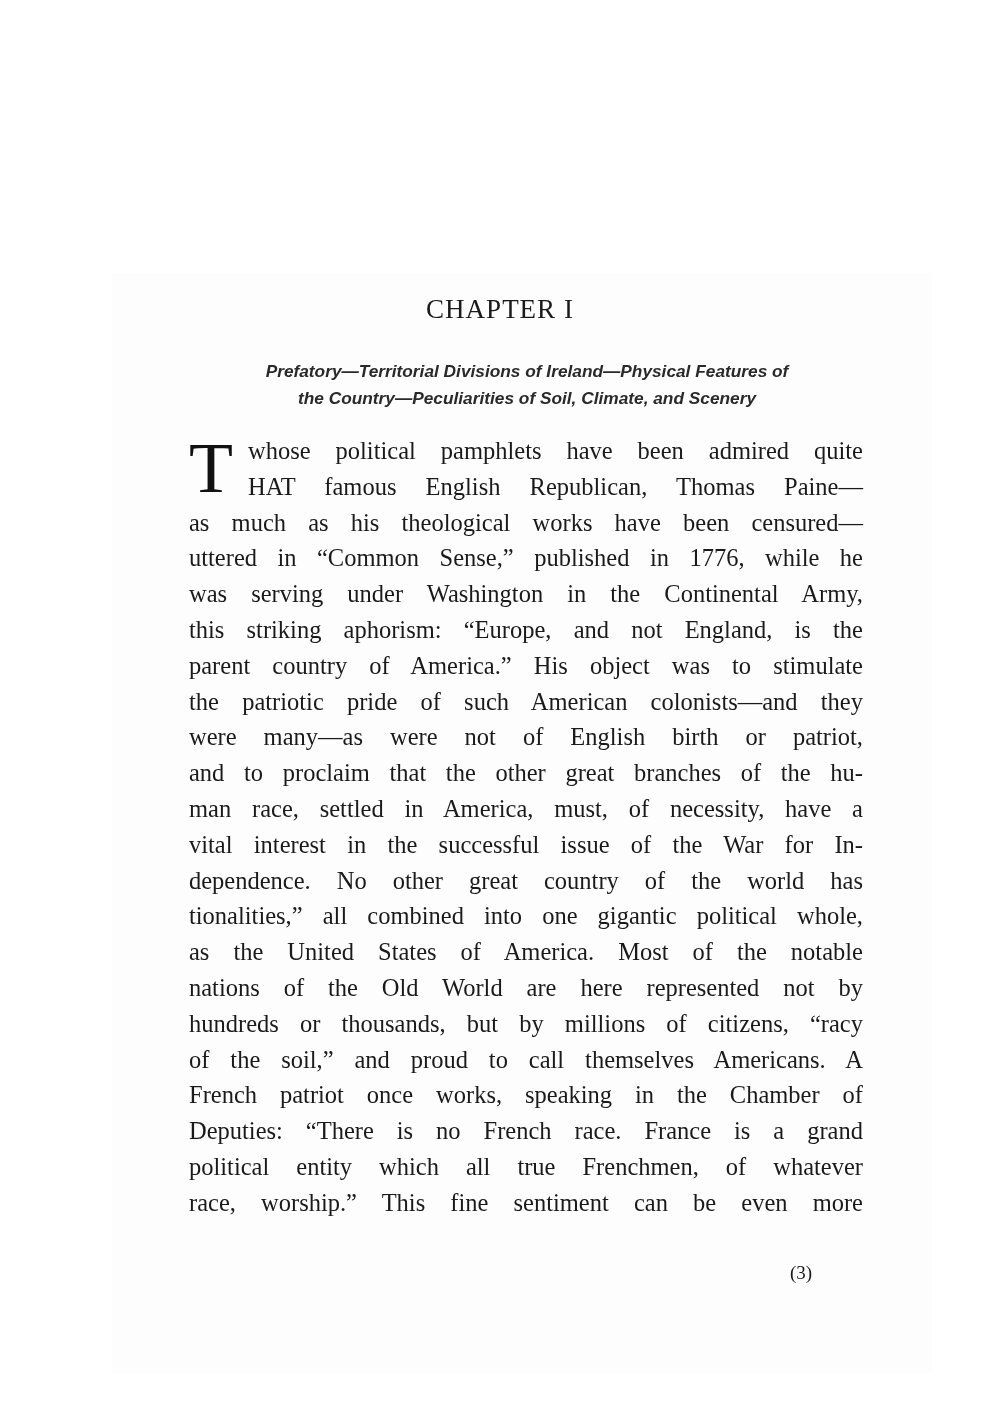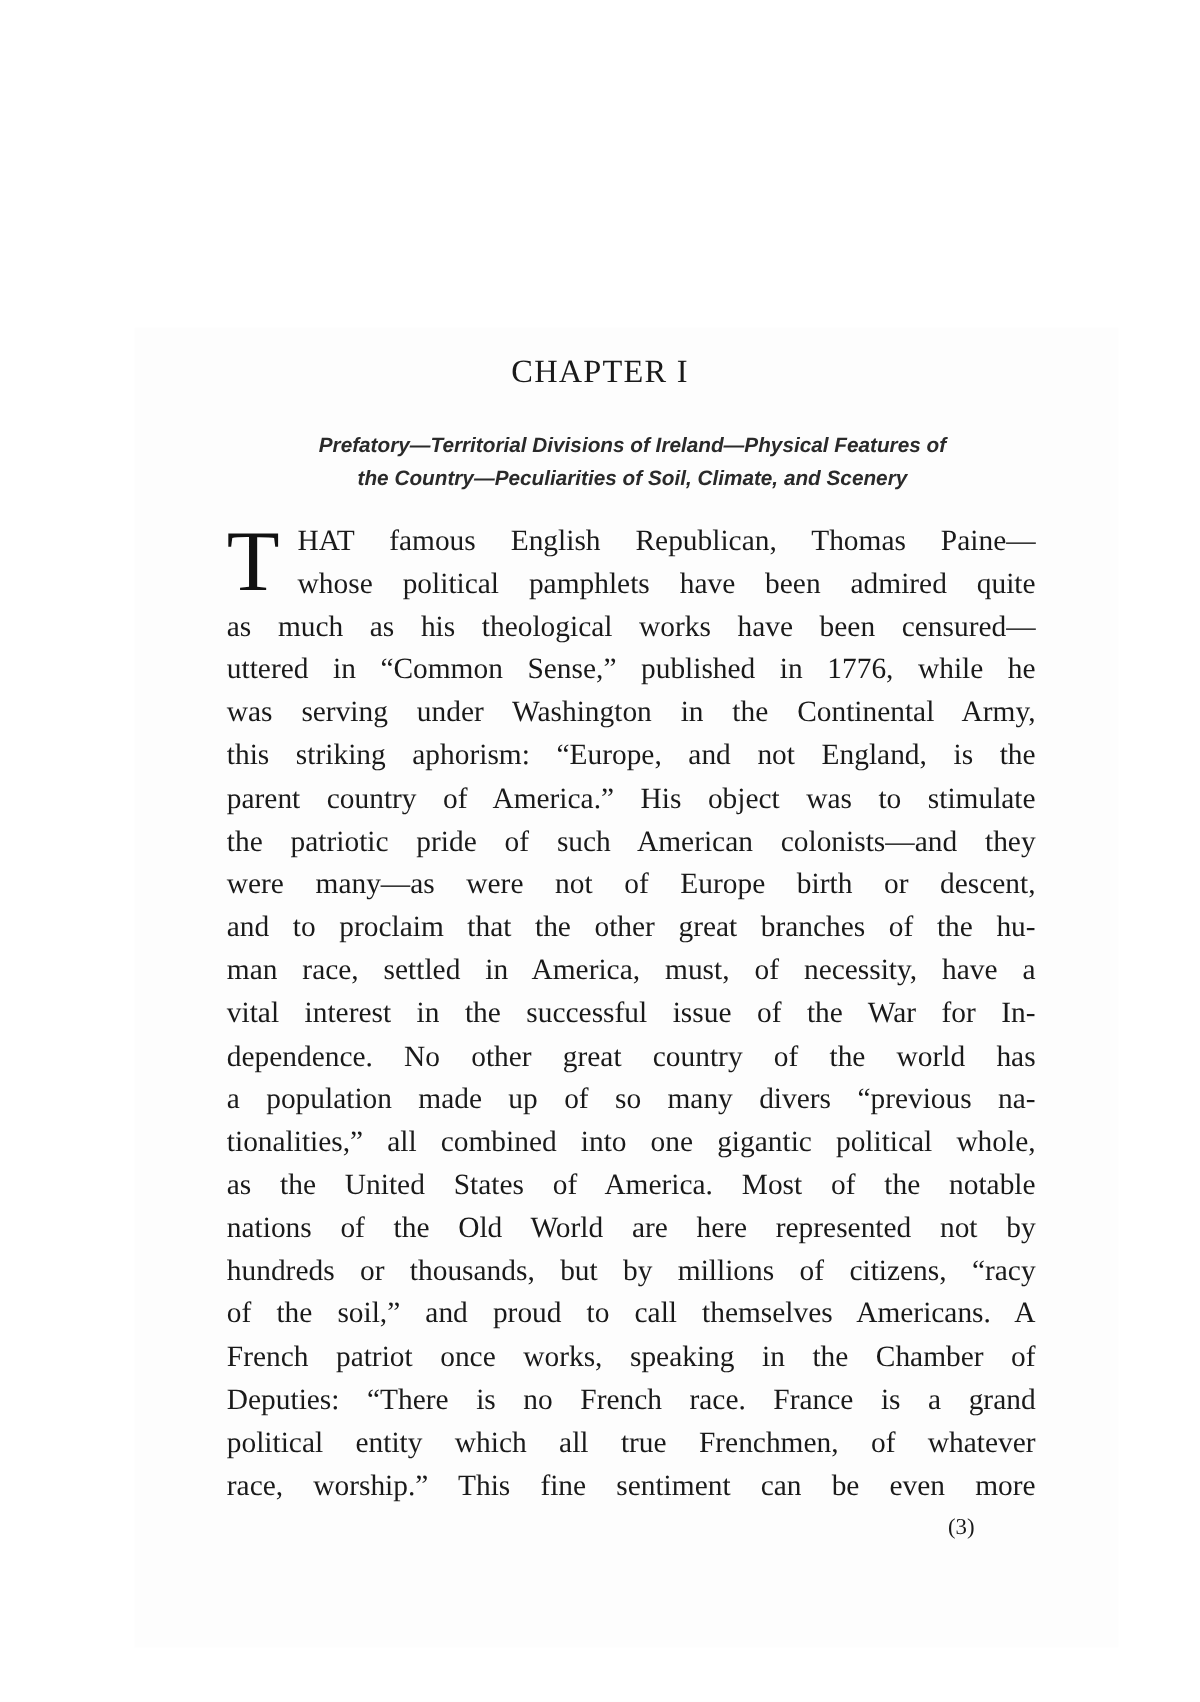--- a/index.html
+++ b/index.html
@@ -79,34 +79,33 @@
 <div class="chapter-title">CHAPTER I</div>
 
 <div class="synopsis">
   <span class="syn-line">Prefatory—Territorial Divisions of Ireland—Physical Features of</span>
   <span class="syn-line">the Country—Peculiarities of Soil, Climate, and Scenery</span>
 </div>
 
 <div class="drop-cap">T</div>
 
 <div class="body-text">
+  <span class="line indent">whose political pamphlets have been admired quite</span>
   <span class="line first">HAT famous English Republican, Thomas Paine—</span>
-  <span class="line indent">whose political pamphlets have been admired quite</span>
   <span class="line">as much as his theological works have been censured—</span>
   <span class="line">uttered in “Common Sense,” published in 1776, while he</span>
   <span class="line">was serving under Washington in the Continental Army,</span>
   <span class="line">this striking aphorism: “Europe, and not England, is the</span>
   <span class="line">parent country of America.”  His object was to stimulate</span>
   <span class="line">the patriotic pride of such American colonists—and they</span>
-  <span class="line">were many—as were not of Europe birth or descent,</span>
+  <span class="line">were many—as were not of English birth or patriot,</span>
   <span class="line">and to proclaim that the other great branches of the hu-</span>
   <span class="line">man race, settled in America, must, of necessity, have a</span>
   <span class="line">vital interest in the successful issue of the War for In-</span>
   <span class="line">dependence.  No other great country of the world has</span>
-  <span class="line">a population made up of so many divers “previous na-</span>
   <span class="line">tionalities,” all combined into one gigantic political whole,</span>
   <span class="line">as the United States of America.  Most of the notable</span>
   <span class="line">nations of the Old World are here represented not by</span>
   <span class="line">hundreds or thousands, but by millions of citizens, “racy</span>
   <span class="line">of the soil,” and proud to call themselves Americans.  A</span>
   <span class="line">French patriot once works, speaking in the Chamber of</span>
   <span class="line">Deputies: “There is no French race.  France is a grand</span>
   <span class="line">political entity which all true Frenchmen, of whatever</span>
   <span class="line">race, worship.”  This fine sentiment can be even more</span>
 </div>

